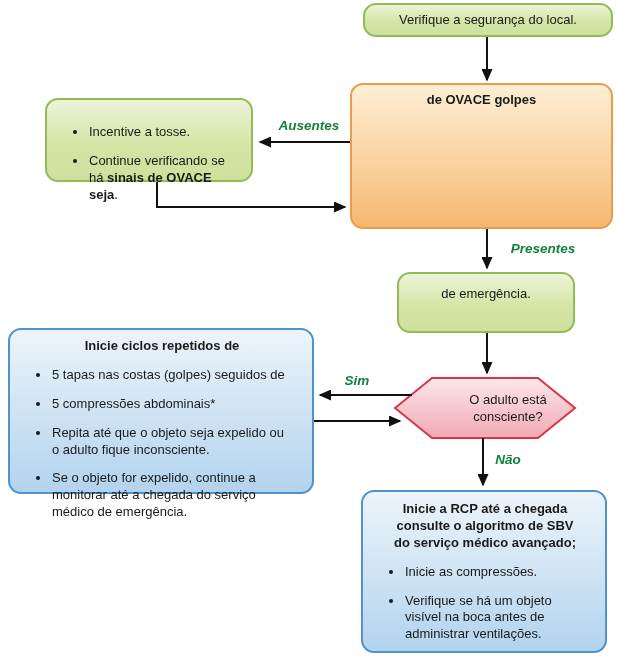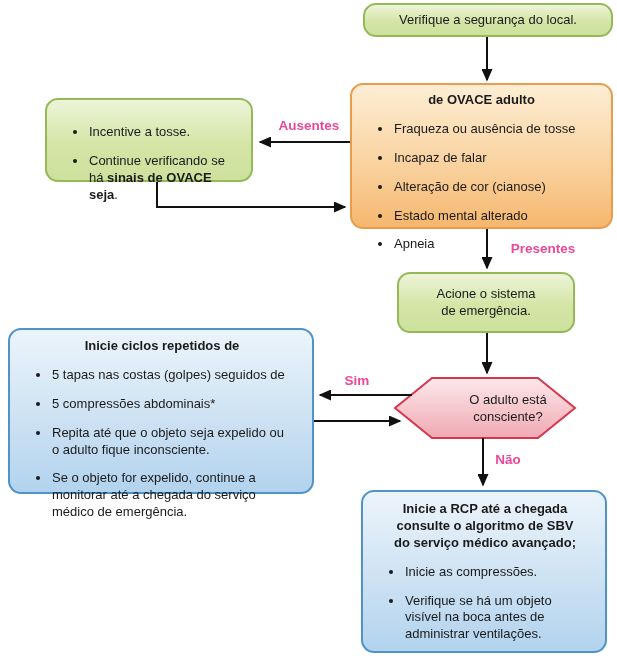--- a/index.html
+++ b/index.html
@@ -15,23 +15,24 @@
     font-size:13px; line-height:1.3;
   }
   .green  { border-color:#94ba58; background:linear-gradient(180deg,#edf4d9 0%,#d4e5a6 55%,#cde19d 100%); }
   .orange { border-color:#e89c4c; background:linear-gradient(180deg,#fdeed4 0%,#f9d09b 60%,#f5b76e 100%); }
   .blue   { border-color:#4f93c9; background:linear-gradient(180deg,#ecf4fb 0%,#cde2f3 55%,#b2d3ee 100%); }
   .node-title { font-weight:bold; text-align:center; display:block; }
   .center-text { text-align:center; }
   ul.bullets { margin:2px 0 0 0; padding-left:19px; }
   ul.bullets li { margin:12px; padding-left:1px; text-align:left; }
   .flow-label {
-    position:absolute; color:#ec4899; font-weight:bold;
+    position:absolute; color:#15803d; font-weight:bold;
     font-size:13.5px; text-align:center;
     font-family:"Liberation Sans", sans-serif;
+    font-style:italic;
   }
   .decision-text {
     position:absolute; font-size:13px; line-height:1.3;
     text-align:center; font-family:"Liberation Sans", sans-serif;
   }
 </style>
 </head>
 <body>
 
 <div id="canvas">
@@ -58,39 +59,31 @@
     <line x1="412" y1="395" x2="320" y2="395" stroke="#111111" stroke-width="2" marker-end="url(#arrow)"></line>
     <line x1="314" y1="421" x2="400" y2="421" stroke="#111111" stroke-width="2" marker-end="url(#arrow)"></line>
     <line x1="483" y1="438" x2="483" y2="485" stroke="#111111" stroke-width="2" marker-end="url(#arrow)"></line>
   </svg>
 
   <div class="node green center-text" style="left:363px; top:3px; width:250px; height:34px; padding-top:7px;">
     <span>Verifique a segurança do local.</span>
   </div>
 
   <div class="node orange" style="left:350px; top:83px; width:263px; height:146px; padding:7px 10px 4px 10px;">
-    <span class="node-title">de OVACE adulto</span>
-    <ul class="bullets">
-      <li>Fraqueza ou ausência de tosse</li>
-      <li>Incapaz de falar</li>
-      <li>Alteração de cor (cianose)</li>
-      <li>Estado mental alterado</li>
-      <li>Apneia</li>
-    </ul>
+    <span class="node-title">de OVACE golpes</span>
   </div>
 
   <div class="node green" style="left:45px; top:98px; width:208px; height:84px; padding:12px 8px 4px 10px;">
     <ul class="bullets" style="margin-top:0;">
       <li>Incentive a tosse.</li>
       <li><span>Continue verificando se há </span><b>sinais de OVACE seja</b><span>.</span></li>
     </ul>
   </div>
 
   <div class="node green center-text" style="left:397px; top:272px; width:178px; height:61px; padding-top:12px;">
-    <span style="display:block;">Acione o sistema</span>
     <span style="display:block;">de emergência.</span>
   </div>
 
   <div class="decision-text" style="left:428px; top:392px; width:160px;">
     <span style="display:block;">O adulto está</span>
     <span style="display:block;">consciente?</span>
   </div>
 
   <div class="node blue" style="left:8px; top:328px; width:306px; height:166px; padding:8px 8px 4px 10px;">
     <span class="node-title">Inicie ciclos repetidos de</span>

